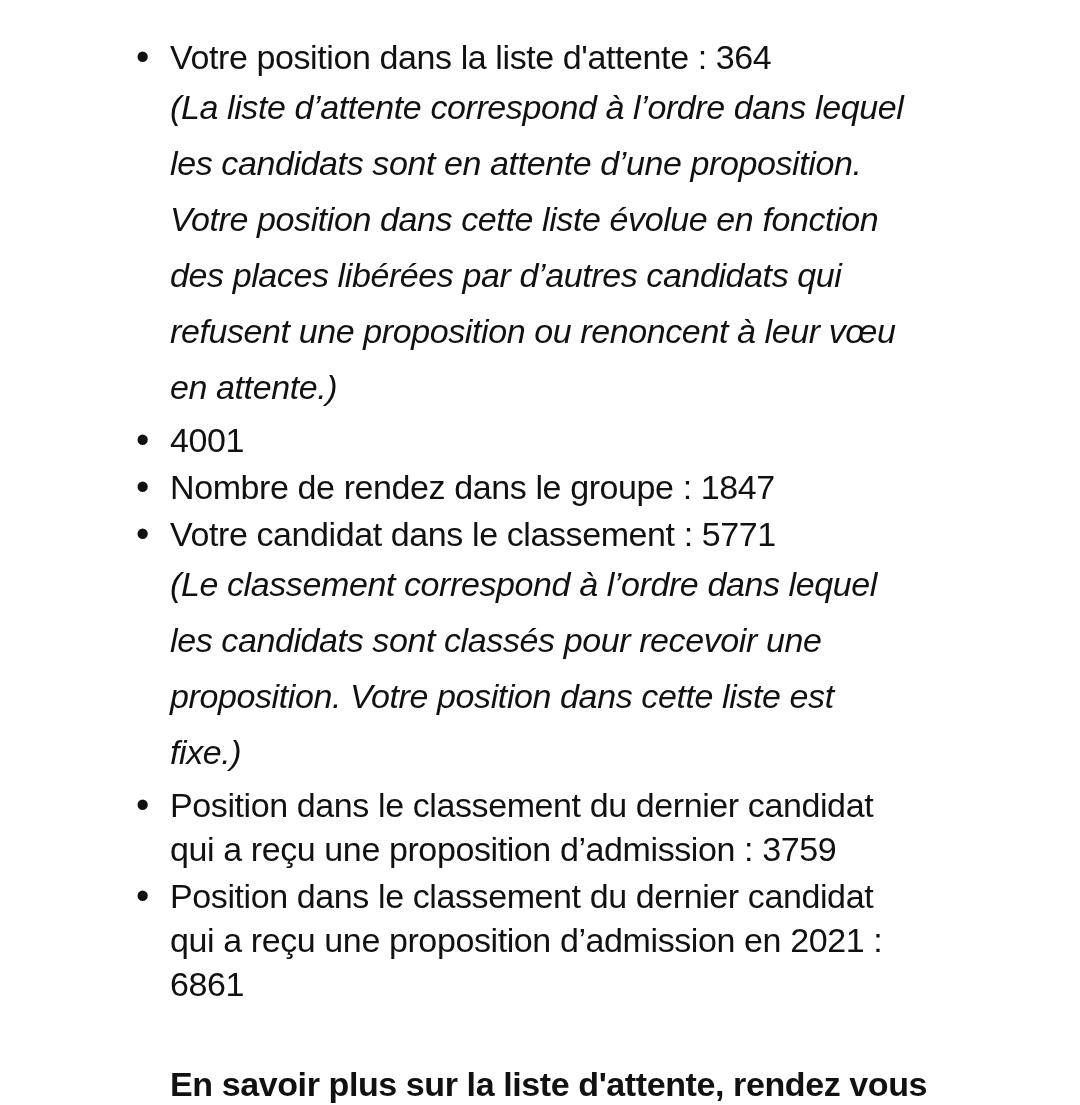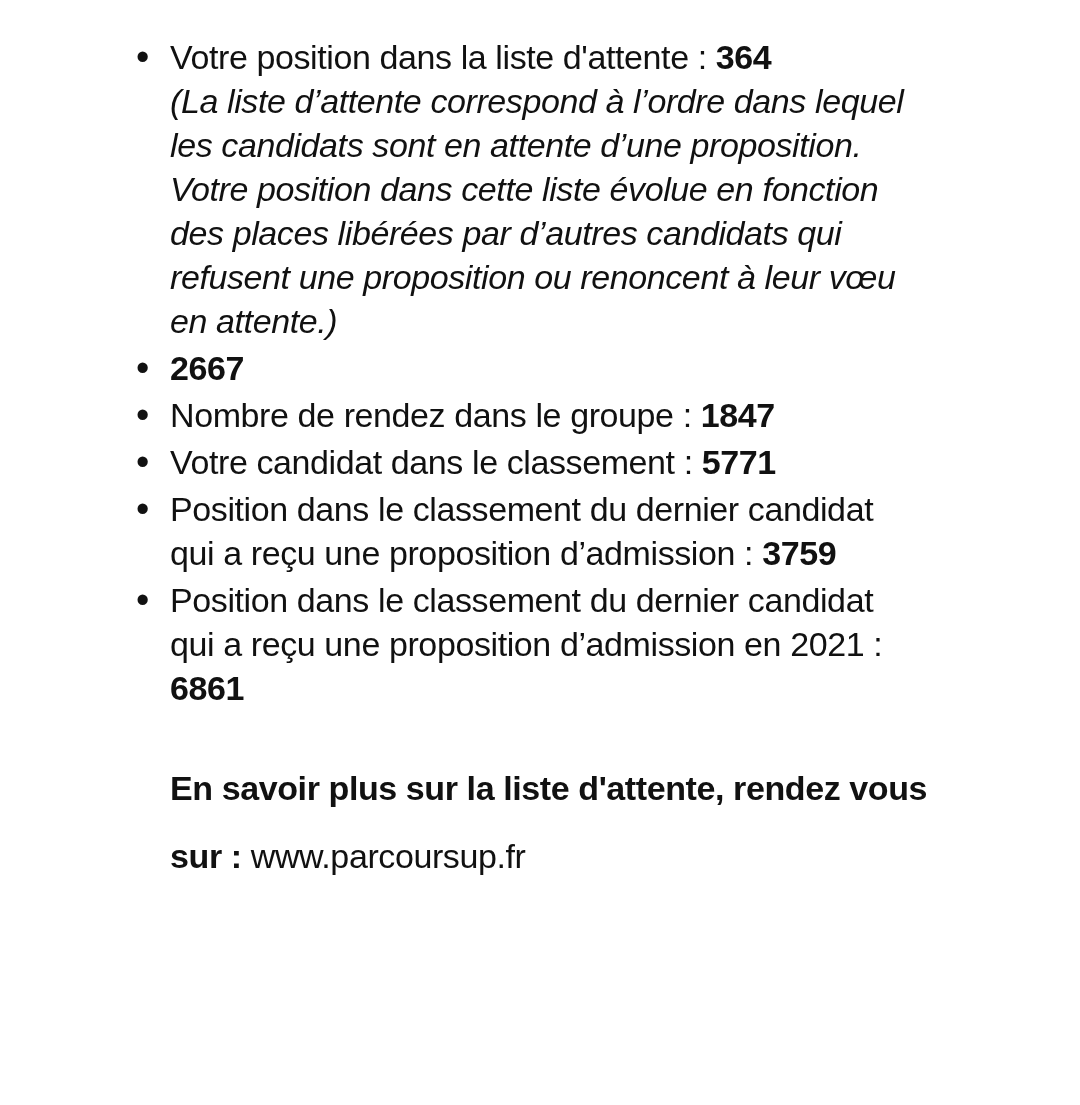--- a/index.html
+++ b/index.html
@@ -41,27 +41,27 @@
     font-size: 38px;
     letter-spacing: 0;
   }
   .lbl {
     white-space: pre-line;
     font-weight: 400;
     margin-top: 12px;
   }
   .val {
     white-space: pre-line;
-    font-weight: 700;
+    font-weight: 400;
   }
   .note {
     white-space: pre-line;
     font-style: italic;
     font-weight: 400;
-    line-height: 44px;
+    line-height: 56px;
   }
   .footer {
     margin: 44px 20px 0 170px;
     line-height: 68px;
   }
   .footer .bold-part {
     white-space: pre-line;
     font-weight: 700;
   }
   .footer .url-part {
@@ -76,23 +76,27 @@
 <div class="panel">
   <ul class="stats">
     <li><span class="bullet">•</span><span class="lbl">Votre position dans la liste d'attente : </span><span class="val">364</span>
       <div class="note">(La liste d’attente correspond à l’ordre dans lequel
 les candidats sont en attente d’une proposition.
 Votre position dans cette liste évolue en fonction
 des places libérées par d’autres candidats qui
 refusent une proposition ou renoncent à leur vœu
 en attente.)</div>
     </li>
-    <li><span class="bullet">•</span><span class="val">2667</span></li>
+    <li><span class="bullet">•</span><span class="val">4001</span></li>
     <li><span class="bullet">•</span><span class="lbl">Nombre de rendez dans le groupe : </span><span class="val">1847</span></li>
     <li><span class="bullet">•</span><span class="lbl">Votre candidat dans le classement : </span><span class="val">5771</span>
+      <div class="note">(Le classement correspond à l’ordre dans lequel
+les candidats sont classés pour recevoir une
+proposition. Votre position dans cette liste est
+fixe.)</div>
     </li>
     <li><span class="bullet">•</span><span class="lbl">Position dans le classement du dernier candidat
 qui a reçu une proposition d’admission : </span><span class="val">3759</span></li>
     <li><span class="bullet">•</span><span class="lbl">Position dans le classement du dernier candidat
 qui a reçu une proposition d’admission en 2021 :
 </span><span class="val">6861</span></li>
   </ul>
   <p class="footer"><span class="bold-part">En savoir plus sur la liste d'attente, rendez vous
 sur : </span><span class="url-part">www.parcoursup.fr</span></p>
 </div>

